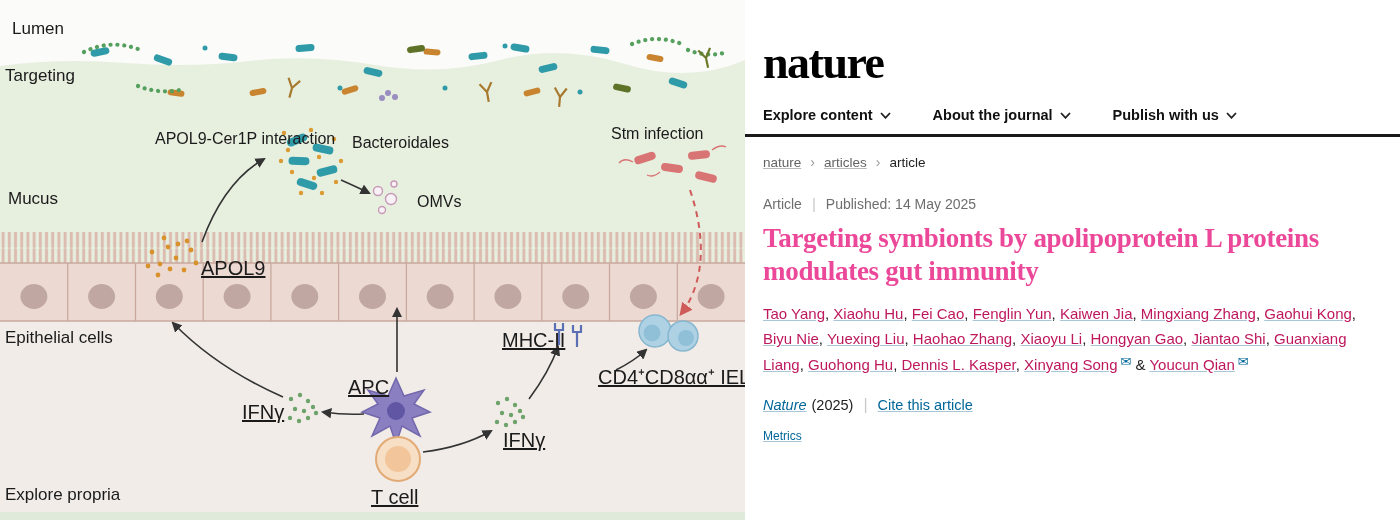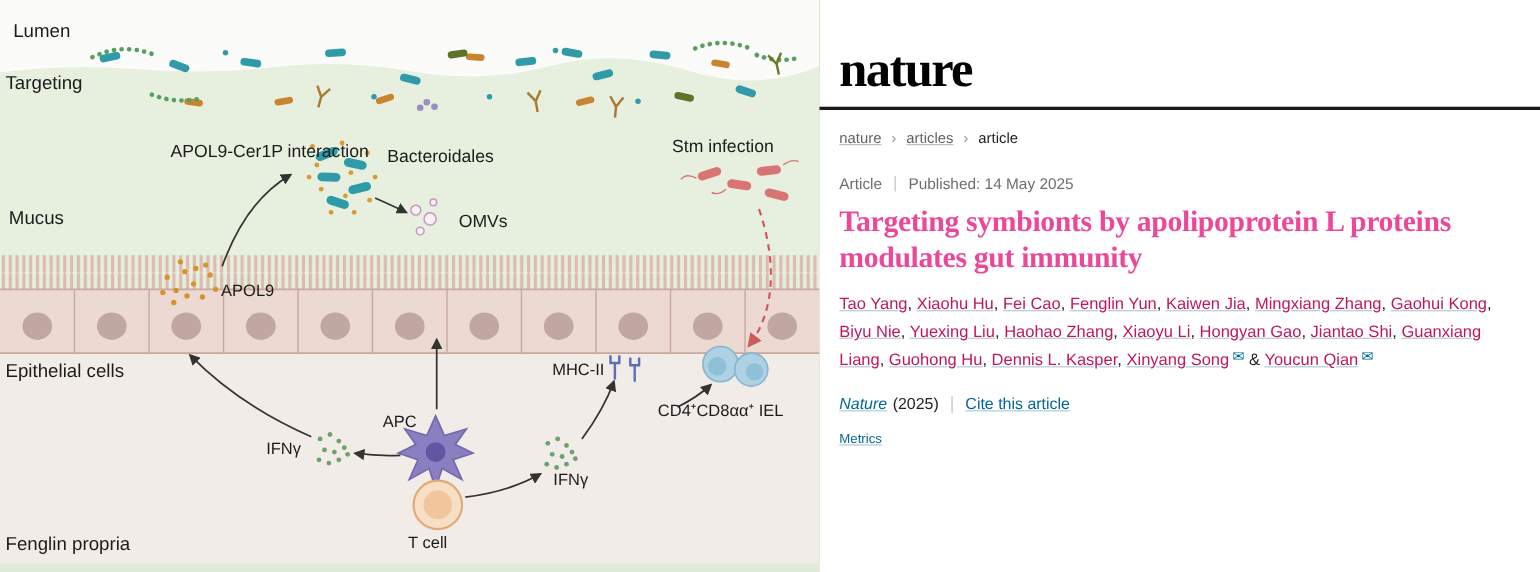--- a/index.html
+++ b/index.html
@@ -5,28 +5,28 @@
   * { box-sizing: border-box; }
   html,body { margin:0; padding:0; }
   body {
     width:1400px; height:520px; overflow:hidden;
     font-family:"Liberation Sans", sans-serif;
     background:#ffffff; color:#222;
   }
   .page { position:relative; width:1400px; height:520px; }
 
   
-  .figure { position:absolute; left:0; top:0; width:745px; height:520px; background:#4d7c0f; }
+  .figure { position:absolute; left:0; top:0; width:745px; height:520px; background:#fef9c3; }
   .figure svg { position:absolute; left:0; top:0; }
   .fig-label {
     position:absolute; color:#1b1b1b; font-size:16px; line-height:1.1;
     white-space:nowrap;
   }
   .fig-label.big { font-size:17px; }
-  .fig-label.small { font-size:15px; }
+  .fig-label.small { font-size:20px;text-decoration:underline; }
 
   
   .right {
     position:absolute; left:745px; top:0; width:655px; height:520px;
     background:#fff; padding:0 26px 0 18px;
   }
   .logo {
     margin-top:40px; font-family:"Liberation Serif", serif; font-weight:700;
     font-size:46px; line-height:1; letter-spacing:-1.5px; color:#000;
   }
@@ -300,27 +300,47 @@
     <div class="fig-label" style="left:611px; top:125px;">Stm infection</div>
     <div class="fig-label big" style="left:8px;   top:190px;">Mucus</div>
     <div class="fig-label small" style="left:201px; top:257px;">APOL9</div>
     <div class="fig-label big" style="left:5px;   top:329px;">Epithelial cells</div>
     <div class="fig-label small" style="left:502px; top:329px;">MHC-II</div>
     <div class="fig-label small" style="left:598px; top:366px;">CD4⁺CD8αα⁺ IEL</div>
     <div class="fig-label small" style="left:242px; top:401px;">IFNγ</div>
     <div class="fig-label small" style="left:348px; top:376px;">APC</div>
     <div class="fig-label small" style="left:503px; top:429px;">IFNγ</div>
     <div class="fig-label small" style="left:371px; top:486px;text-align:center;">T cell</div>
-    <div class="fig-label big" style="left:5px;   top:486px;">Fenglin propria</div>
+    <div class="fig-label big" style="left:5px;   top:486px;">Explore propria</div>
   </div>
 
   <div class="right">
 
     <div class="logo">nature</div>
 
+    <div class="nav">
+      <div class="nav-item">
+        <span>Explore content</span>
+        <svg class="chev" viewBox="0 0 11 7">
+          <polyline points="1,1 5.5,5.8 10,1" fill="none" stroke="#222" stroke-width="1.8"></polyline>
+        </svg>
+      </div>
+      <div class="nav-item">
+        <span>About the journal</span>
+        <svg class="chev" viewBox="0 0 11 7">
+          <polyline points="1,1 5.5,5.8 10,1" fill="none" stroke="#222" stroke-width="1.8"></polyline>
+        </svg>
+      </div>
+      <div class="nav-item">
+        <span>Publish with us</span>
+        <svg class="chev" viewBox="0 0 11 7">
+          <polyline points="1,1 5.5,5.8 10,1" fill="none" stroke="#222" stroke-width="1.8"></polyline>
+        </svg>
+      </div>
+    </div>
 
     <div class="rule"></div>
 
     <div class="breadcrumb">
       <span class="crumb-link">nature</span>
       <span class="crumb-sep">›</span>
       <span class="crumb-link">articles</span>
       <span class="crumb-sep">›</span>
       <span class="crumb-current">article</span>
     </div>

